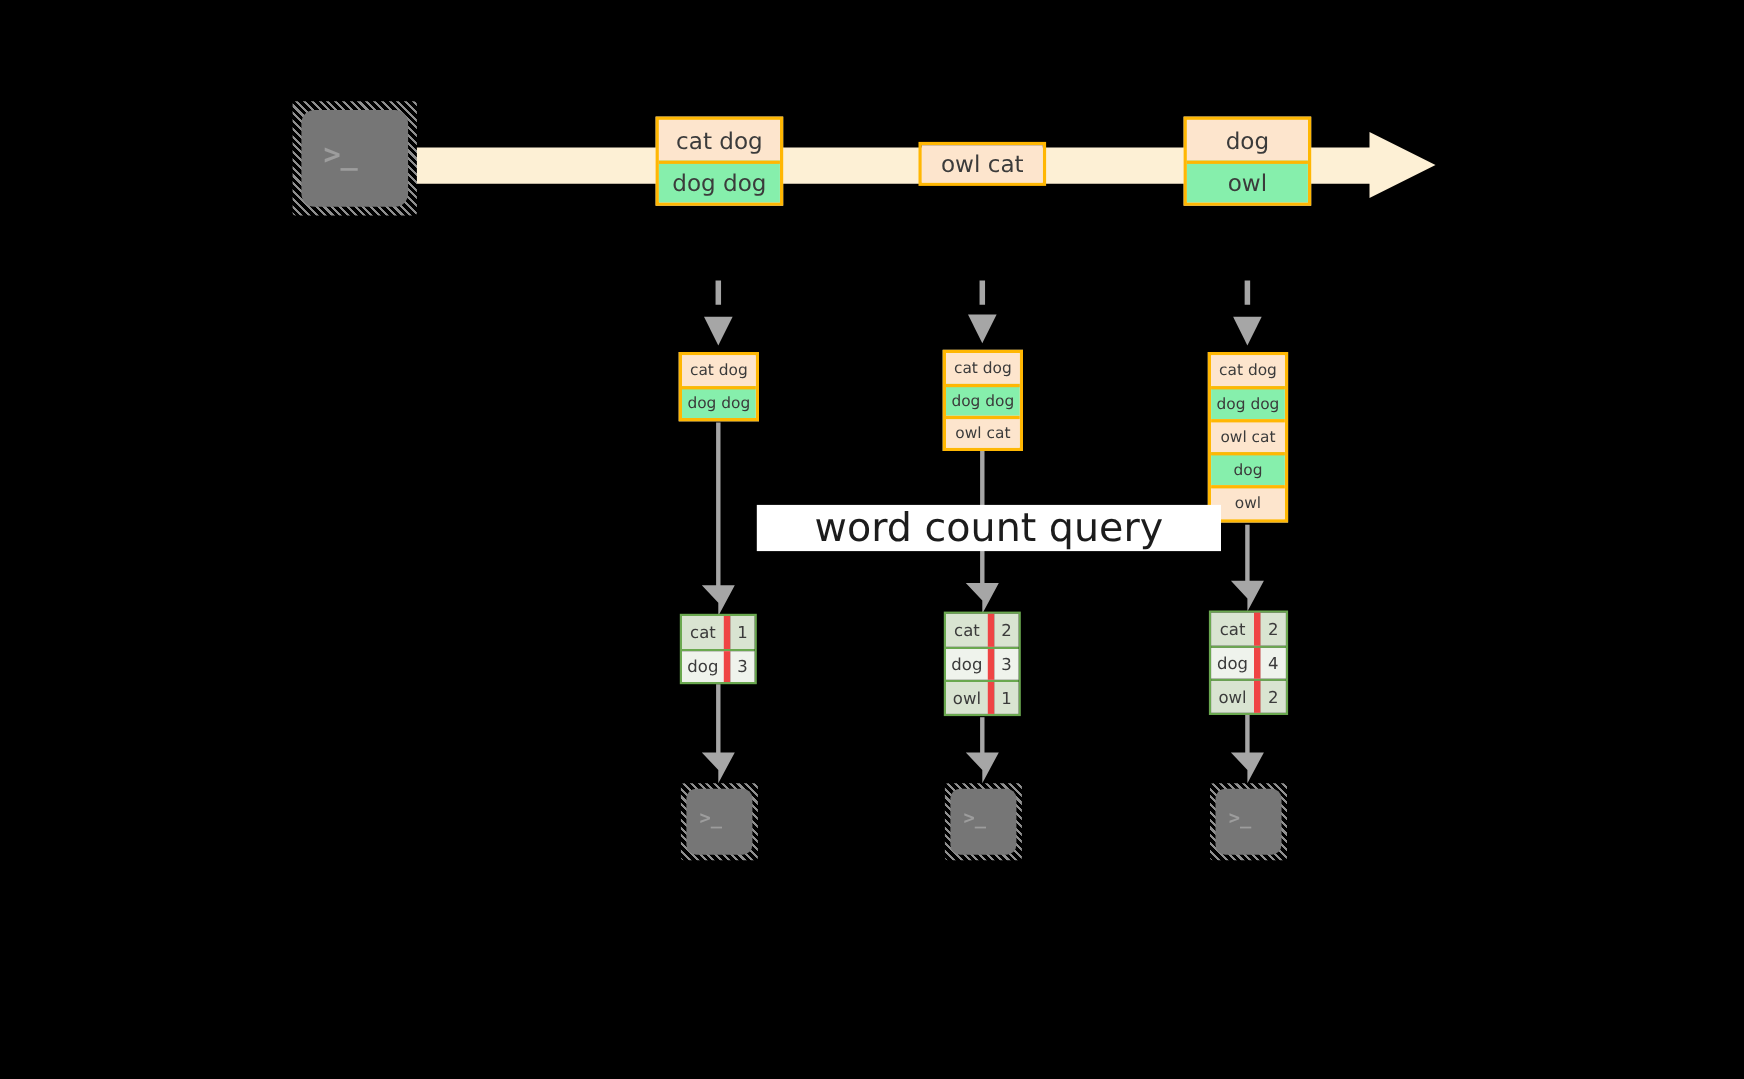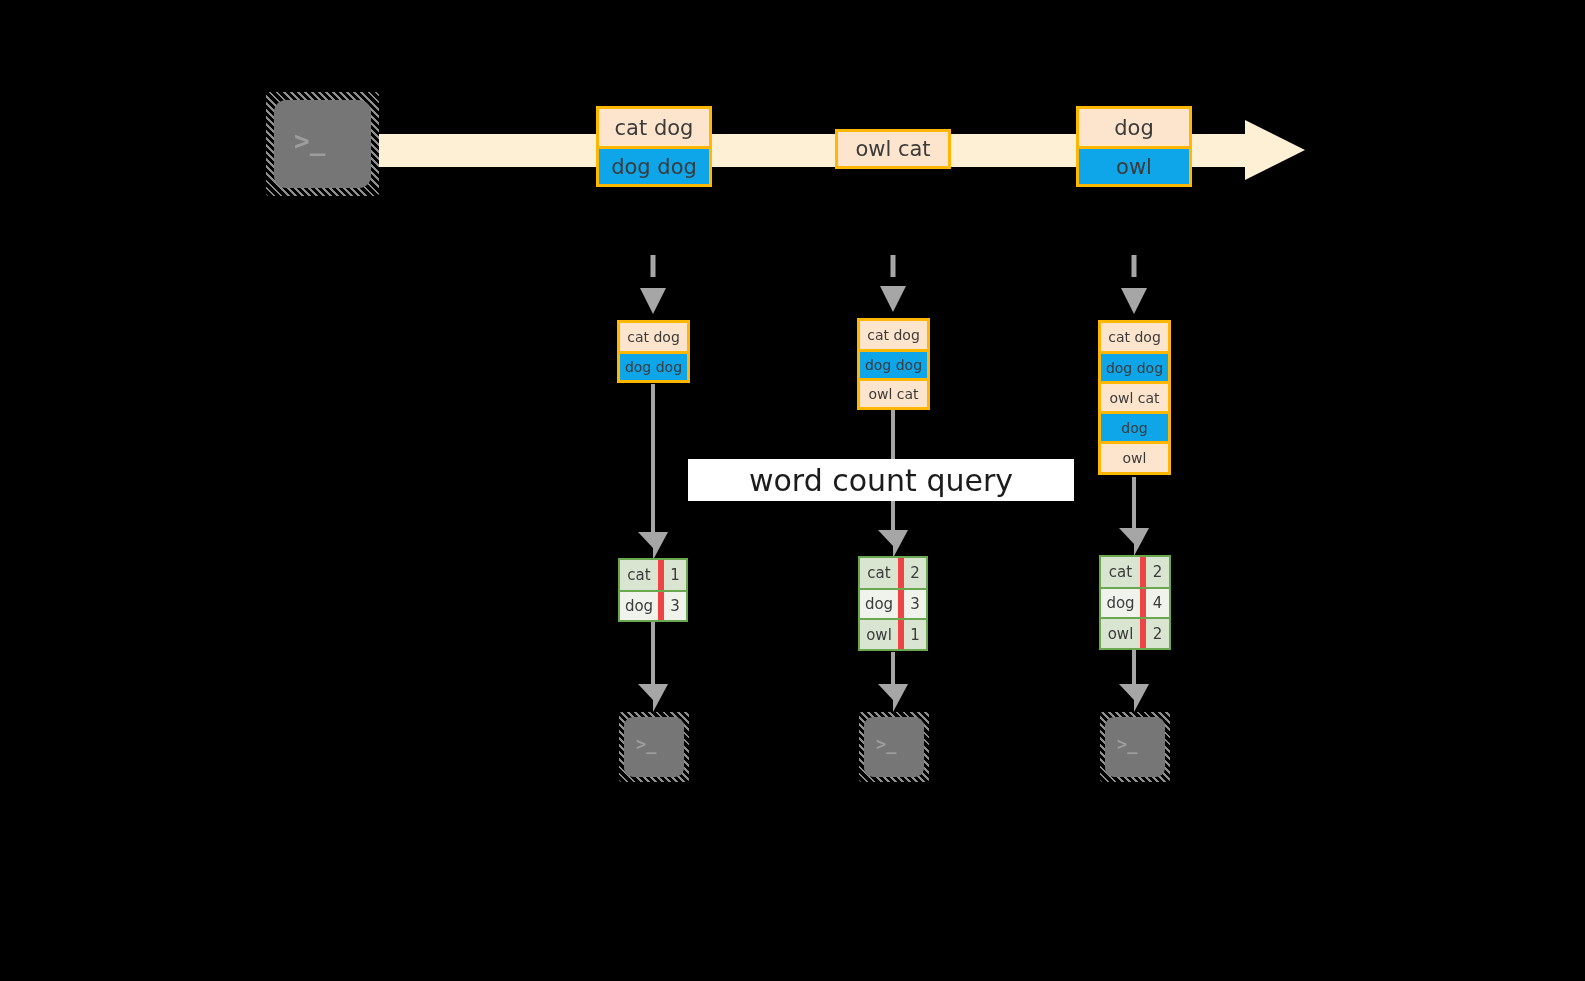--- a/index.html
+++ b/index.html
@@ -14,21 +14,21 @@
       border-radius:3px;}
   .term .body{position:absolute;border-radius:12px;background:#767676;}
   .term .glyph{position:absolute;color:#9d9d9d;font-weight:700;line-height:1;
       font-family:"DejaVu Sans Mono","Liberation Mono",monospace;}
   
   .obox{position:absolute;box-sizing:border-box;border:3px solid #ffb703;
         background:#fdf3e7;}
   .orow{box-sizing:border-box;display:flex;align-items:center;justify-content:center;
         color:#3b3b3b;white-space:nowrap;}
   .orow.dark{background:#fde5cd;}
-  .orow.light{background:#0ea5e9;}
+  .orow.light{background:#86efac;}
   .orow.sep{border-top:3px solid #ffb703;}
 
   
   .gbox{position:absolute;box-sizing:border-box;border:2px solid #6aa84f;}
   .grow{box-sizing:border-box;display:flex;}
   .grow.sep{border-top:2px solid #6aa84f;}
   .gcell{box-sizing:border-box;display:flex;align-items:center;justify-content:center;
          color:#3b3b3b;white-space:nowrap;}
   .gcell.k{border-right:6px solid #ef4444;}
   .grow.dark .gcell{background:#d9e4d1;}
@@ -111,21 +111,21 @@
   </div>
 
   <div class="obox" style="left:1098px;top:320px;width:73px;height:155px;">
     <div class="orow dark" style="height:28px;font-size:14px;">cat dog</div>
     <div class="orow light sep" style="height:30px;font-size:14px;">dog dog</div>
     <div class="orow dark sep" style="height:30px;font-size:14px;">owl cat</div>
     <div class="orow light sep" style="height:30px;font-size:14px;">dog</div>
     <div class="orow dark sep" style="height:31px;font-size:14px;">owl</div>
   </div>
 
-  <div class="qband" style="left:688px;top:459px;width:386px;height:42px;font-size:30px;">word count query</div>
+  <div class="qband" style="left:688px;top:459px;width:422px;height:42px;font-size:36px;">word count query</div>
 
   <div class="gbox" style="left:618px;top:558px;width:70px;height:64px;">
     <div class="grow dark" style="height:30px;">
       <div class="gcell k" style="width:44px;font-size:15px;">cat</div>
       <div class="gcell v" style="width:22px;font-size:15px;">1</div>
     </div>
     <div class="grow light sep" style="height:30px;">
       <div class="gcell k" style="width:44px;font-size:15px;">dog</div>
       <div class="gcell v" style="width:22px;font-size:15px;">3</div>
     </div>

